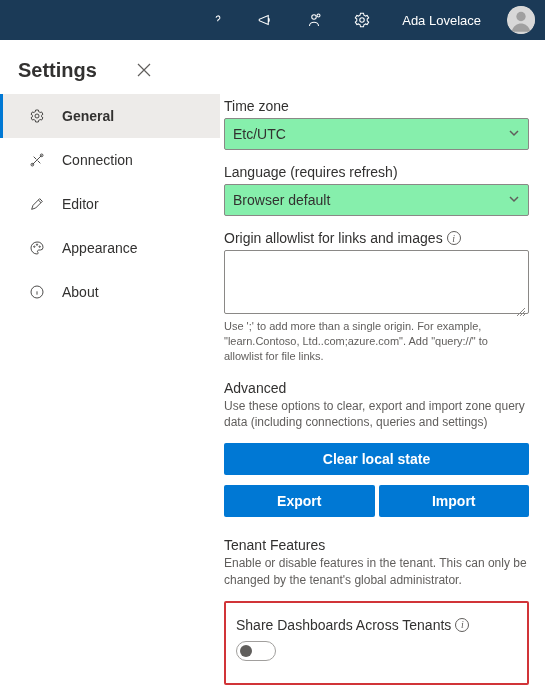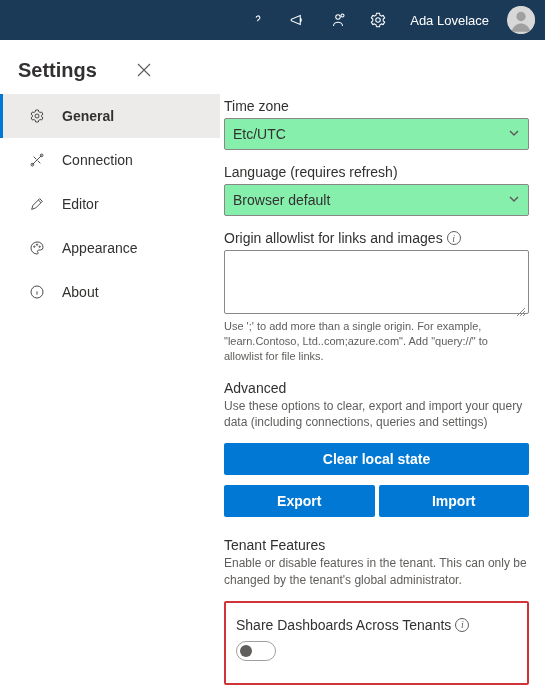--- a/index.html
+++ b/index.html
@@ -26,21 +26,21 @@
   }
   
   .topbar {
     height: 40px;
     background: var(--dark-header);
     color: #fff;
     display: flex;
     align-items: center;
     justify-content: flex-end;
     padding: 0 10px 0 0;
-    gap: 8px;
+    gap: 16px;
   }
   .topbar .tb-item {
     width: 32px;
     height: 40px;
     display: flex;
     align-items: center;
     justify-content: center;
     cursor: pointer;
   }
   .topbar .tb-item svg { width: 18px; height: 18px; stroke: #fff; fill: none; stroke-width: 1.4; }
@@ -349,21 +349,21 @@
       <textarea class="textarea" style=""></textarea>
       <span class="resize-handle">
         <svg viewBox="0 0 10 10">
             <path d="M9 4L4 9M9 1L1 9M9 7L7 9" stroke="#8a8886" stroke-width="1"></path>
           </svg>
       </span>
     </div>
     <div class="help-text">Use ';' to add more than a single origin. For example, "learn.Contoso, Ltd..com;azure.com". Add "query://" to allowlist for file links.</div>
 
     <div class="section-title">Advanced</div>
-    <div class="desc">Use these options to clear, export and import your query data (including connections, queries and settings)</div>
+    <div class="desc">Use these options to clear, export and import zone query data (including connections, queries and settings)</div>
 
     <button class="btn full">Clear local state</button>
     <div class="btn-row">
       <button class="btn">Export</button>
       <button class="btn">Import</button>
     </div>
 
     <div class="section-title">Tenant Features</div>
     <div class="desc">Enable or disable features in the tenant. This can only be changed by the tenant's global administrator.</div>
 

